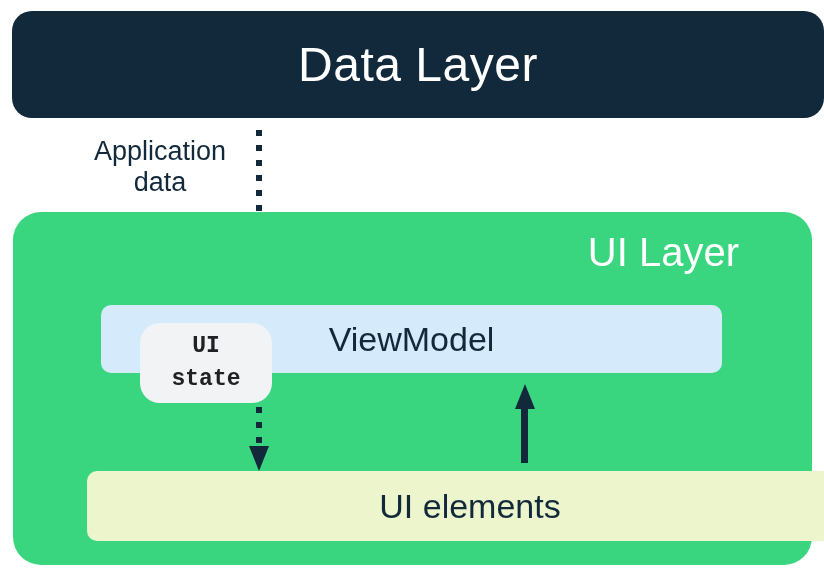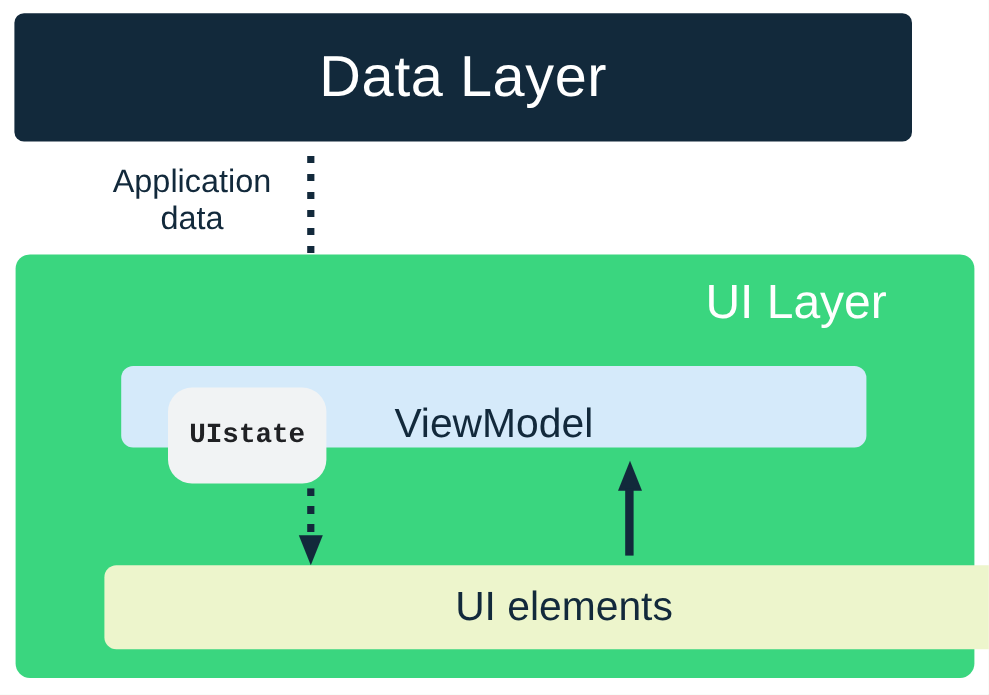--- a/index.html
+++ b/index.html
@@ -3,50 +3,50 @@
 <meta charset="utf-8">
 <style>
   :root{
     --navy:#12293B; --green:#3AD67F; --light-blue:#D5EAFA;
     --pale-yellow:#EDF5CC; --chip-bg:#F1F3F4; --white:#FFFFFF; --chip-text:#202124;
   }
   *{margin:0;padding:0;box-sizing:border-box;}
   body{background:#fff;font-family:"Liberation Sans",sans-serif;}
   .canvas{position:relative;width:824px;height:579px;background:var(--white);overflow:hidden;}
 
-  .data-layer{position:absolute;left:12px;top:11px;width:748px;height:107px;
-    background:var(--navy);border-radius:8px;display:flex;align-items:center;justify-content:center;}
+  .data-layer{position:absolute;left:12px;top:11px;width:812px;height:107px;
+    background:var(--navy);border-radius:20px;display:flex;align-items:center;justify-content:center;}
   .data-layer-label{color:var(--white);font-size:48px;letter-spacing:.5px;}
 
   .app-data-label{position:absolute;left:70px;top:136px;width:180px;text-align:center;
     color:var(--navy);font-size:27px;line-height:1.13;}
 
   .dotted-line{position:absolute;width:6px;
     background:repeating-linear-gradient(to bottom,var(--navy) 0 6px,transparent 6px 15px);}
   .dl1{left:256px;top:130px;height:142px;}
   .dl2{left:256px;top:407px;height:40px;z-index:5;}
 
   .arrow-head-down{position:absolute;width:0;height:0;
     border-left:10px solid transparent;border-right:10px solid transparent;
     border-top:25px solid var(--navy);}
   .ah1{left:249px;top:272px;}
   .ah2{left:249px;top:446px;z-index:5;}
 
   .ui-layer{position:absolute;left:13px;top:212px;width:799px;height:353px;
-    background:var(--green);border-radius:12px;}
+    background:var(--green);border-radius:28px;}
   .ui-layer-label{position:absolute;top:18px;right:73px;color:var(--white);font-size:40px;}
 
   .viewmodel{position:absolute;left:101px;top:305px;width:621px;height:68px;
     background:var(--light-blue);border-radius:10px;
-    display:flex;align-items:flex-end;justify-content:center;z-index:2;}
+    display:flex;align-items:center;justify-content:center;z-index:2;}
   .viewmodel-label{color:var(--navy);font-size:34px;}
 
   .ui-state-chip{position:absolute;left:140px;top:323px;width:132px;height:80px;
     background:var(--chip-bg);border-radius:20px;z-index:4;
-    display:flex;flex-direction:row;align-items:center;justify-content:center;
+    display:flex;flex-direction:column;align-items:center;justify-content:center;
     font-family:"Liberation Mono","DejaVu Sans Mono",monospace;font-weight:bold;
     font-size:23px;line-height:1.45;color:var(--chip-text);}
 
   .events-shaft{position:absolute;left:521px;top:407px;width:7px;height:56px;background:var(--navy);}
   .events-head{position:absolute;left:515px;top:384px;width:0;height:0;
     border-left:10px solid transparent;border-right:10px solid transparent;
     border-bottom:25px solid var(--navy);}
   .events-label{position:absolute;left:567px;top:406px;color:var(--navy);font-size:26px;}
 
   .ui-elements{position:absolute;left:87px;top:471px;width:766px;height:70px;

